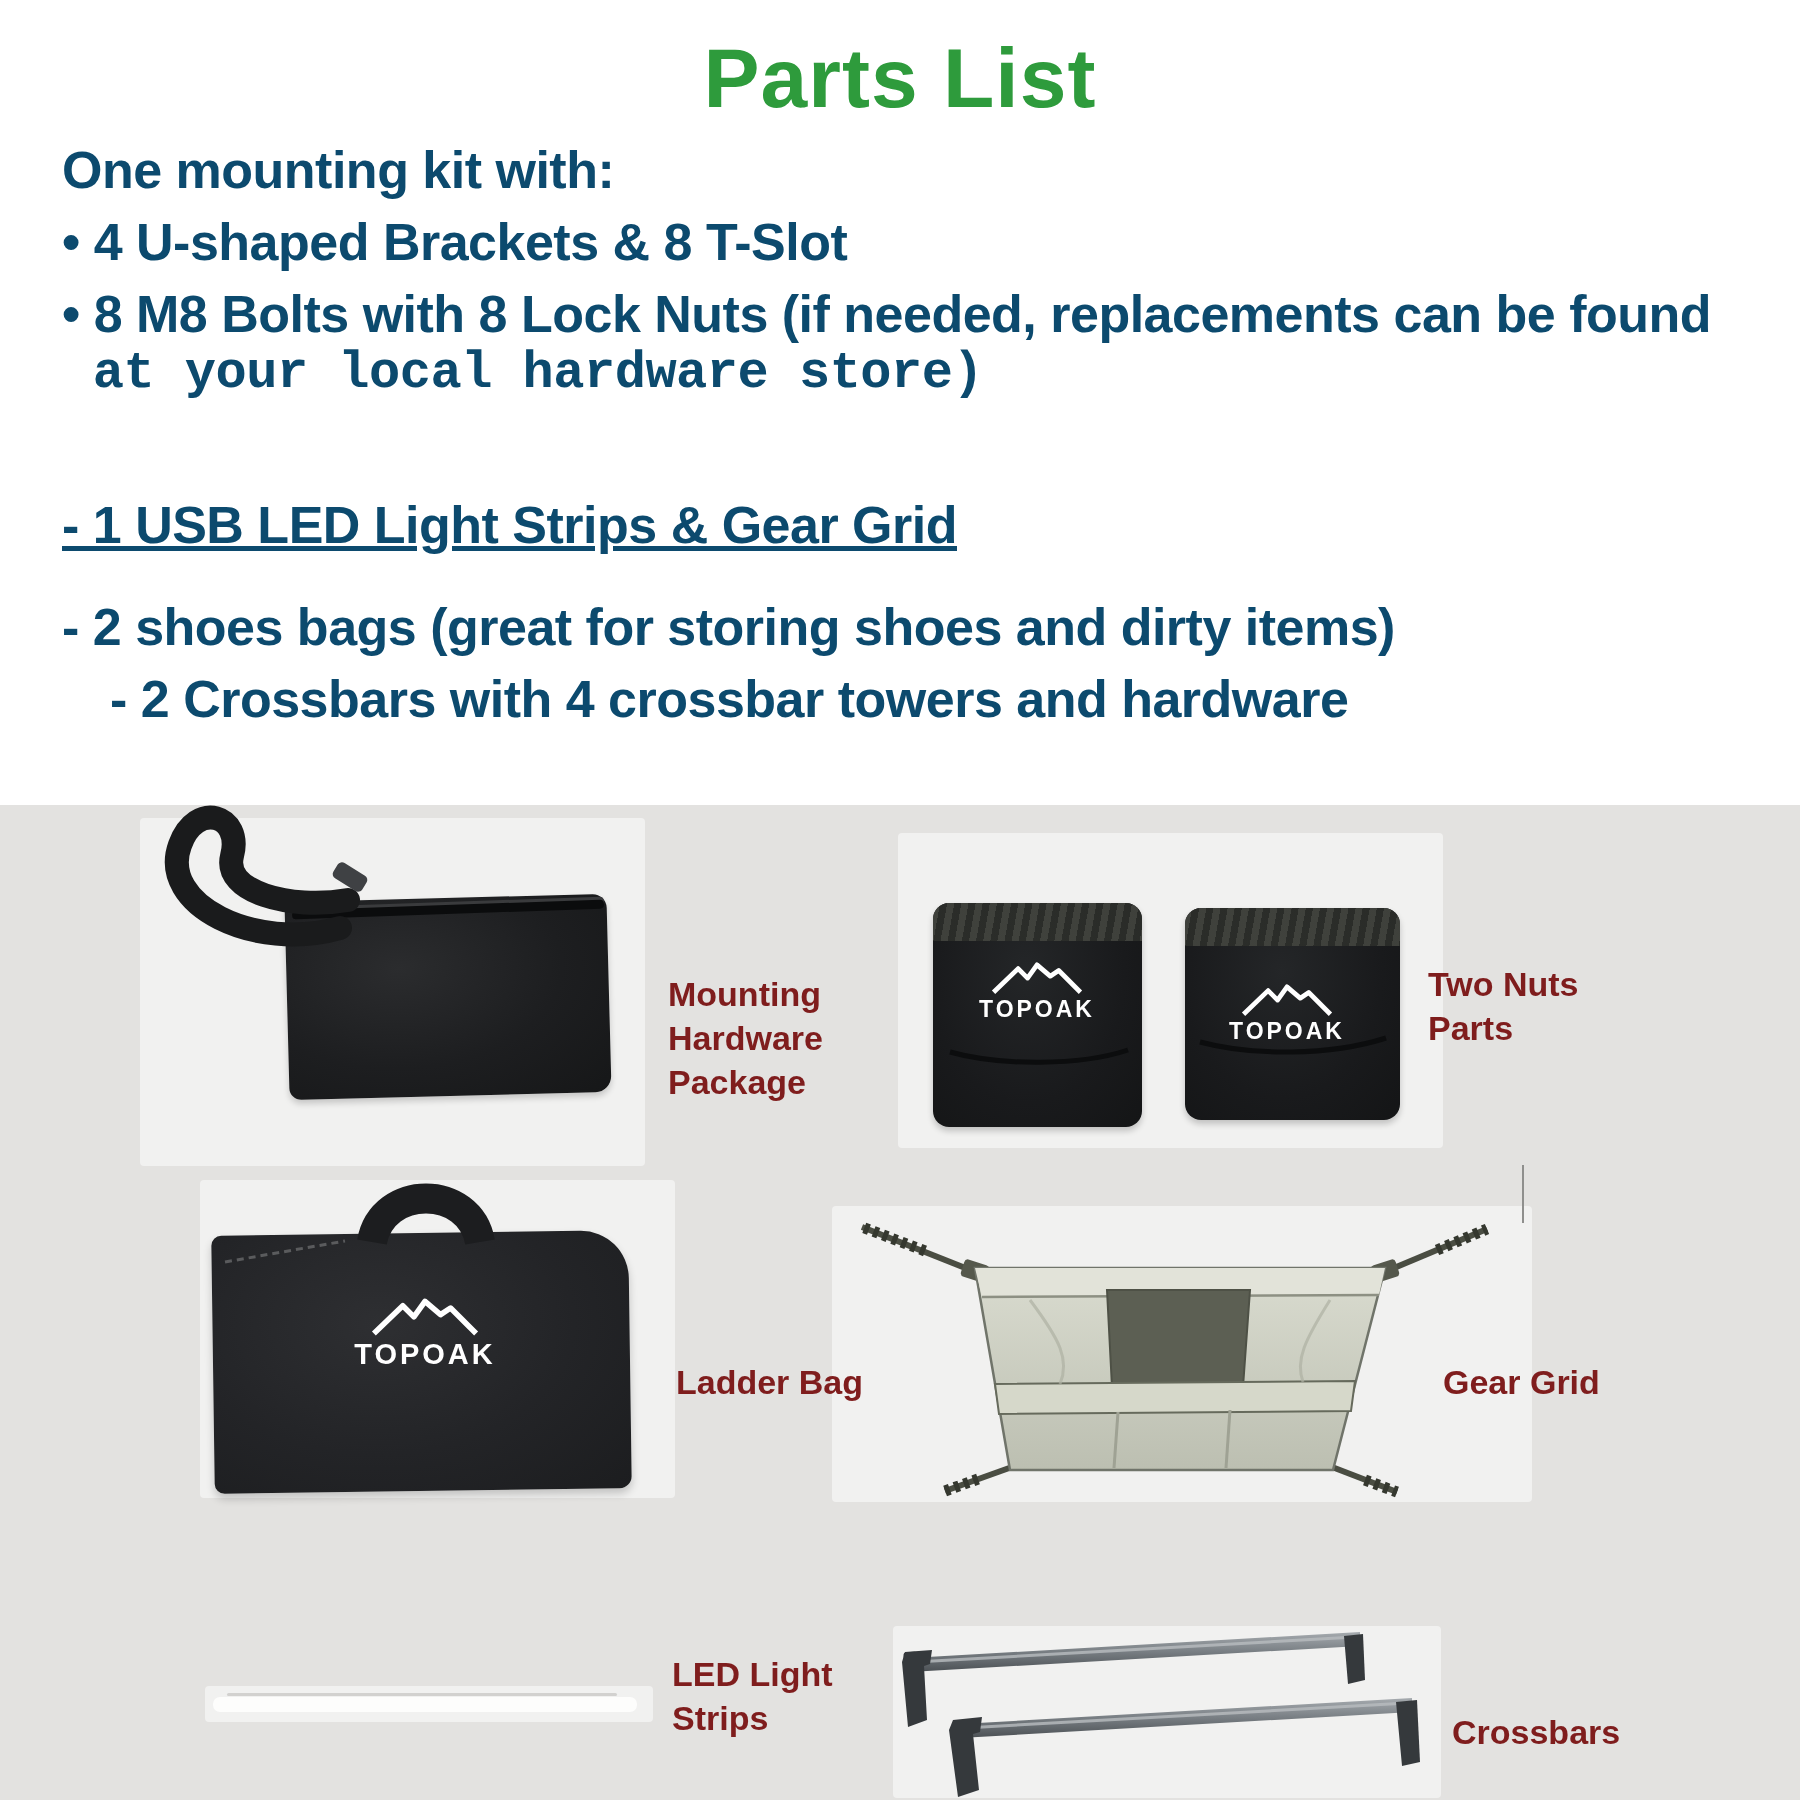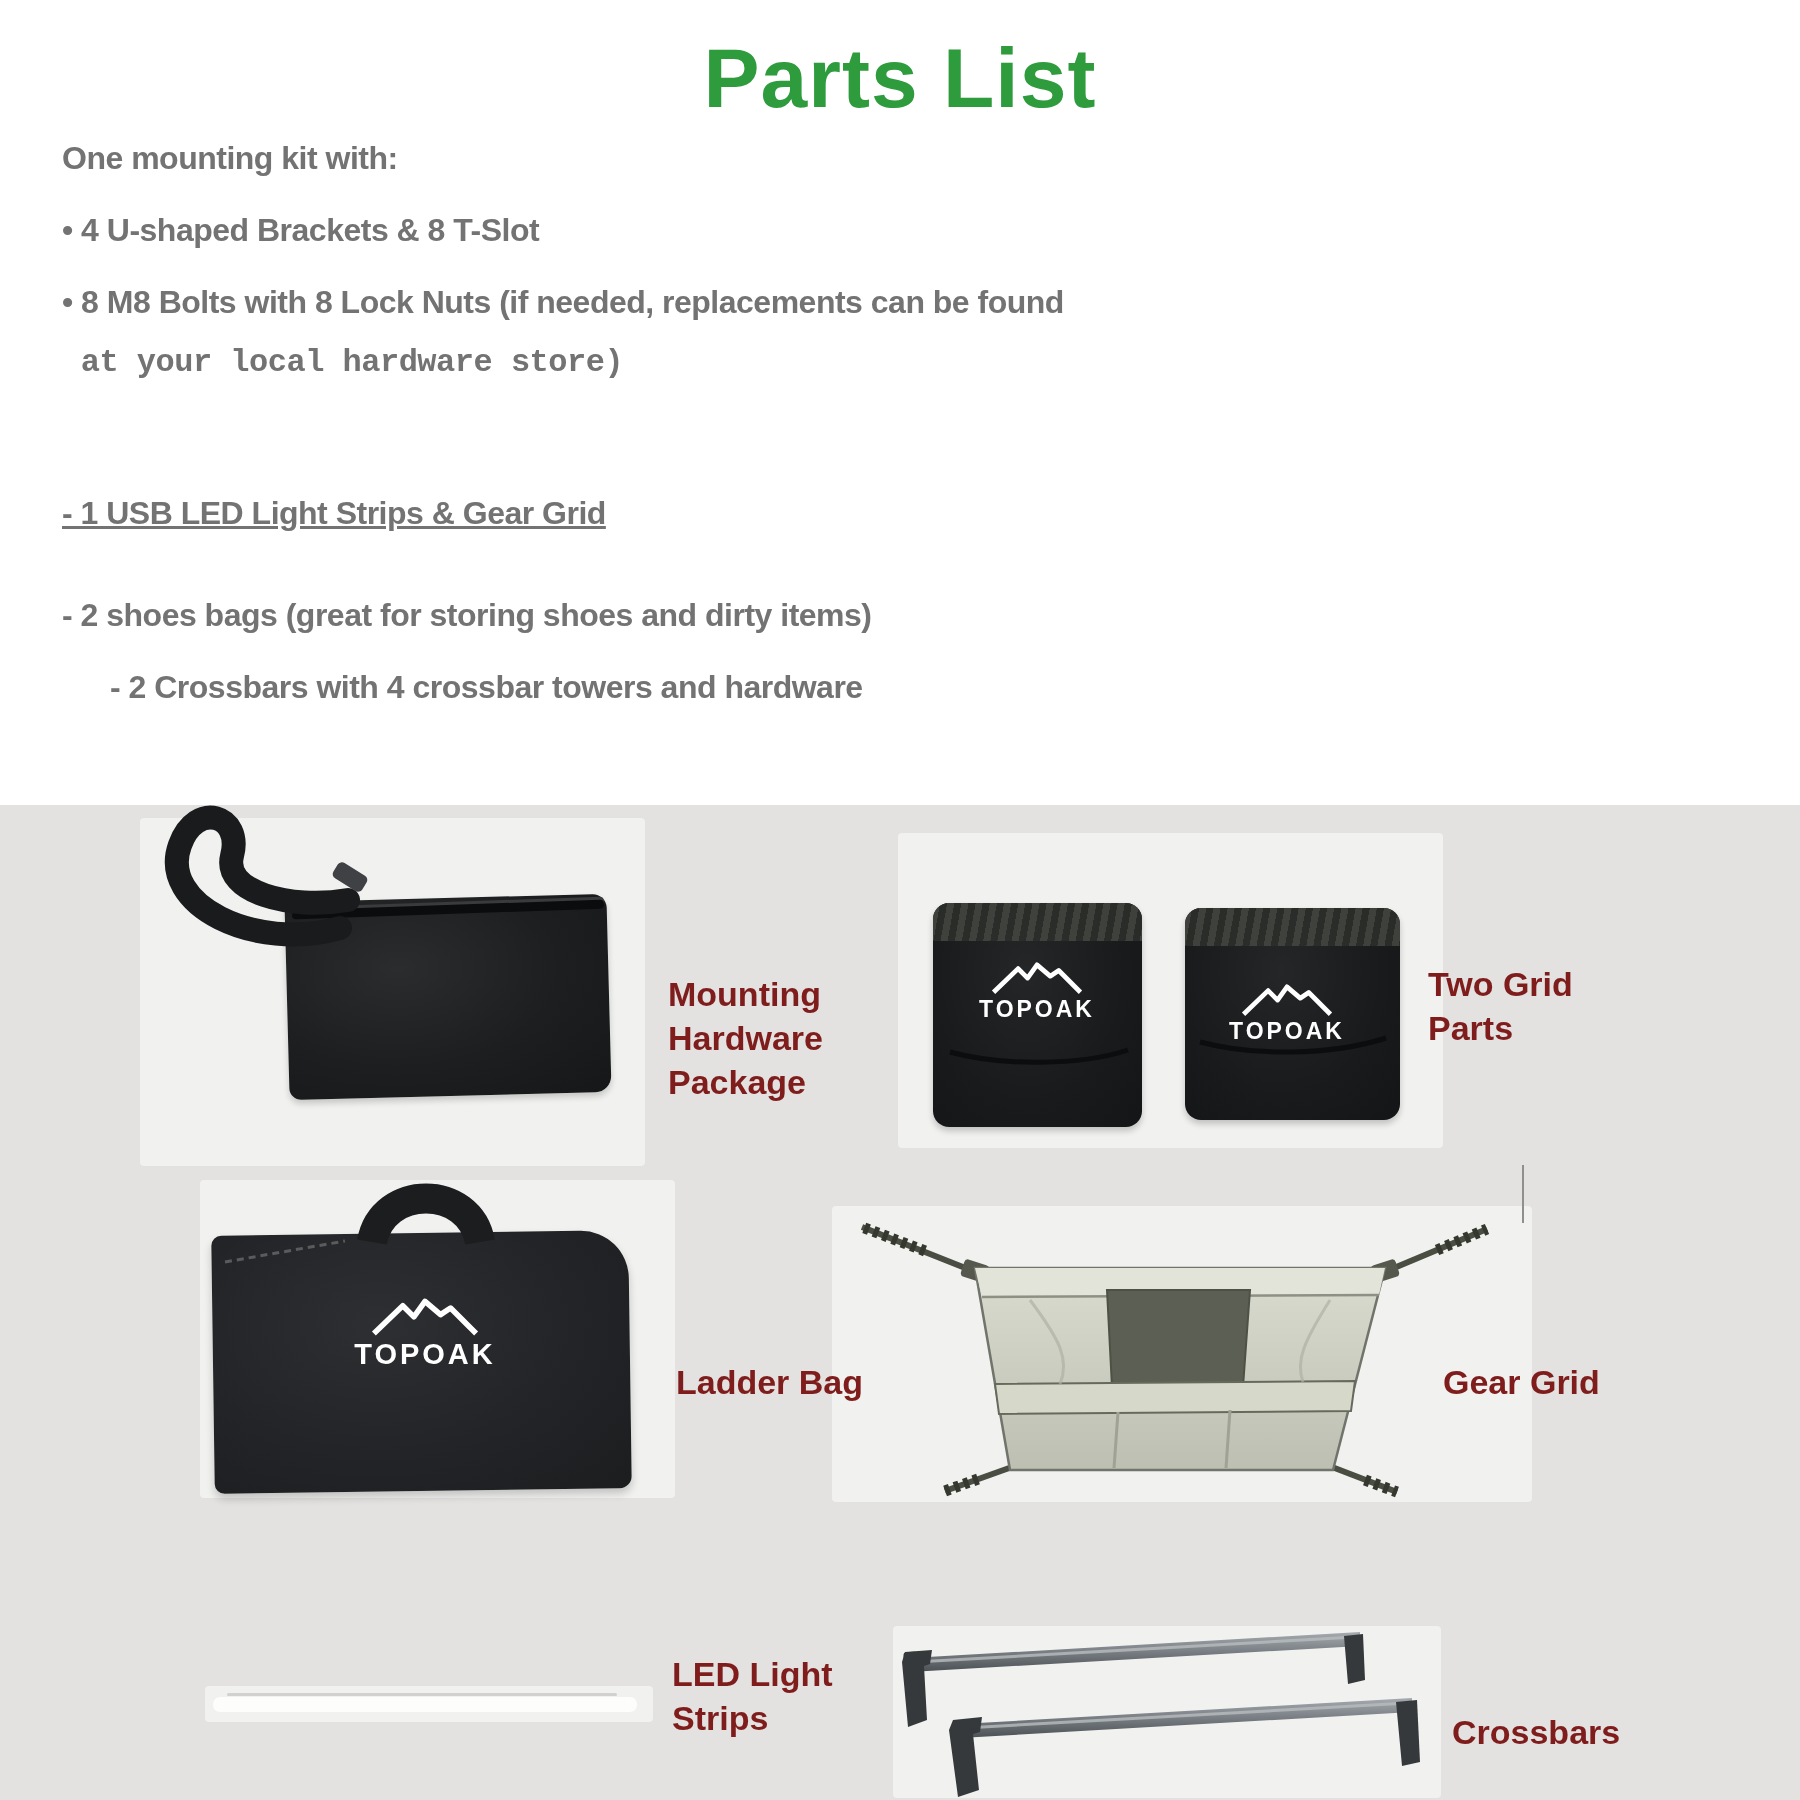--- a/index.html
+++ b/index.html
@@ -2,21 +2,21 @@
 <html><head>
 <meta charset="utf-8">
 <style>
   html,body{margin:0;padding:0;background:#fff;}
   .canvas{position:relative;width:1800px;height:1800px;background:#ffffff;overflow:hidden;
           font-family:"Liberation Sans",sans-serif;padding-left:8px;}
 
   
   .title{position:absolute;left:0;top:30px;width:1800px;text-align:center;
          font-size:84px;font-weight:700;letter-spacing:1px;}
-  .line{position:absolute;left:62px;font-size:32px;font-weight:700;color:#737373;
+  .line{position:absolute;left:62px;font-size:52px;font-weight:700;color:#0c4a6e;
         letter-spacing:-0.5px;white-space:pre;}
   .l-intro{top:140px;}
   .l-b1{top:212px;}
   .l-b2{top:284px;}
   .l-b3{top:344px;font-family:Liberation Mono, monospace;}
   .l-d1{top:495px;text-decoration:underline;}
   .l-d2{top:597px;}
   .l-d3{top:669px;margin-left:48px;}
 
   
@@ -209,21 +209,21 @@
     </svg>
     <div class="logo-text">TOPOAK</div>
   </div>
 
   <div class="lbl lbl-mounting">
     <div>Mounting</div>
     <div>Hardware</div>
     <div>Package</div>
   </div>
   <div class="lbl lbl-shoes">
-    <div>Two Grid</div>
+    <div>Two Nuts</div>
     <div>Parts</div>
   </div>
   <div class="lbl lbl-ladder">Ladder Bag</div>
   <div class="lbl lbl-grid">Gear Grid</div>
   <div class="lbl lbl-led">
     <div>LED Light</div>
     <div>Strips</div>
   </div>
   <div class="lbl lbl-bars">Crossbars</div>
 

